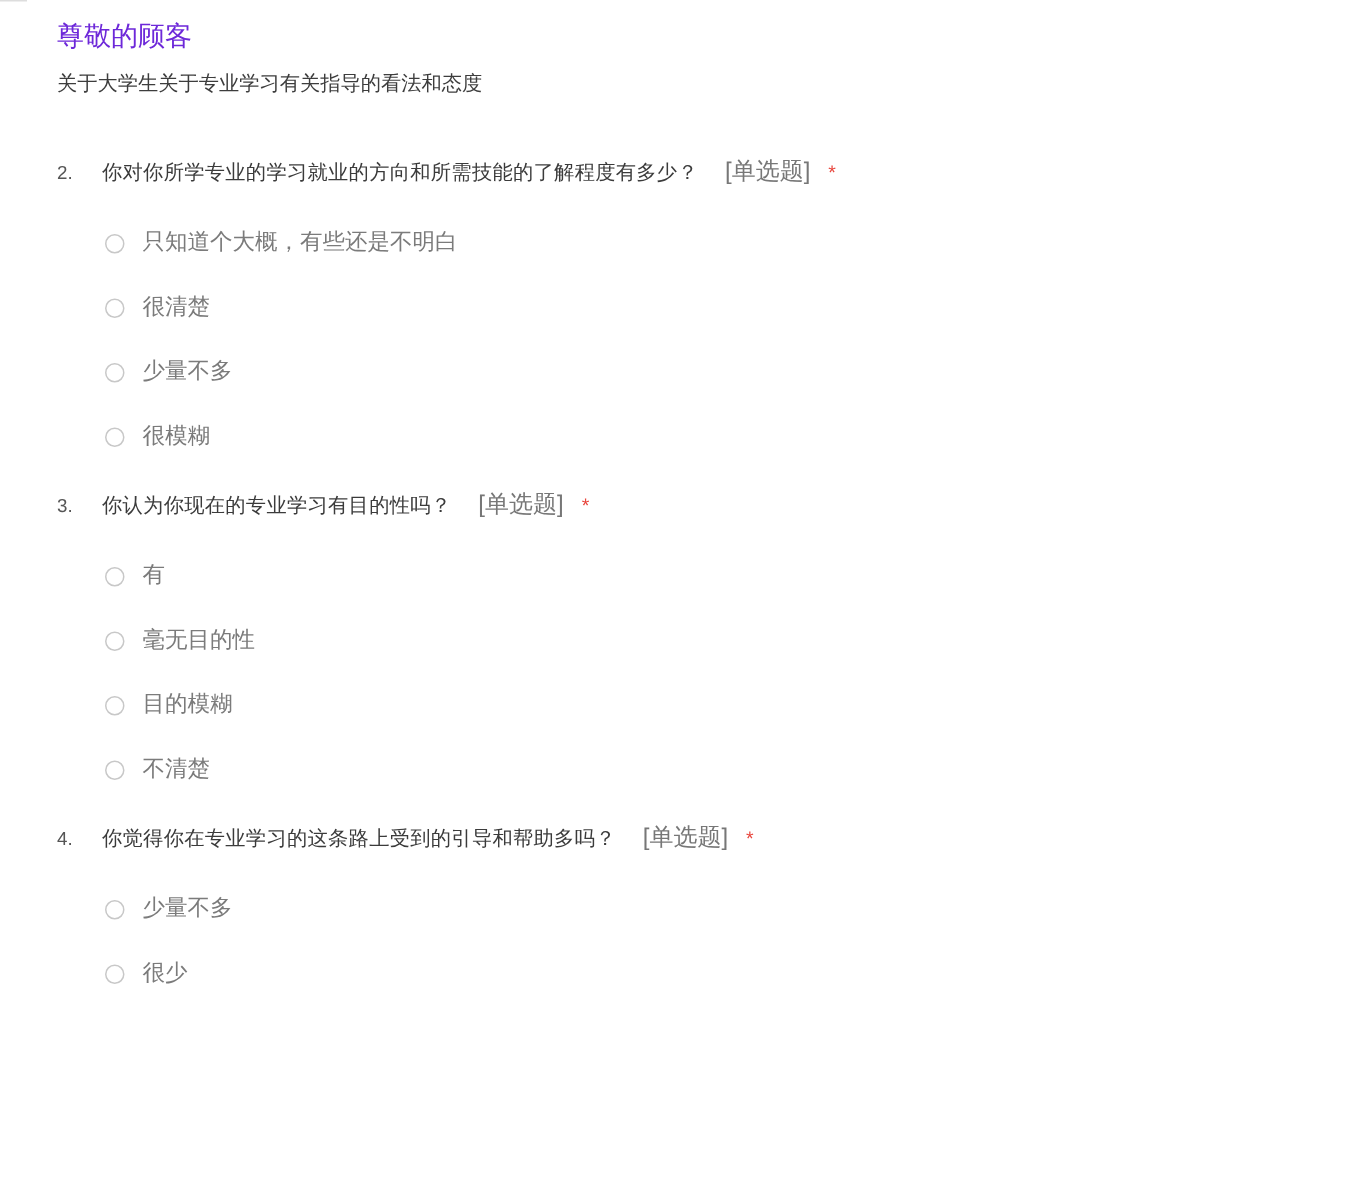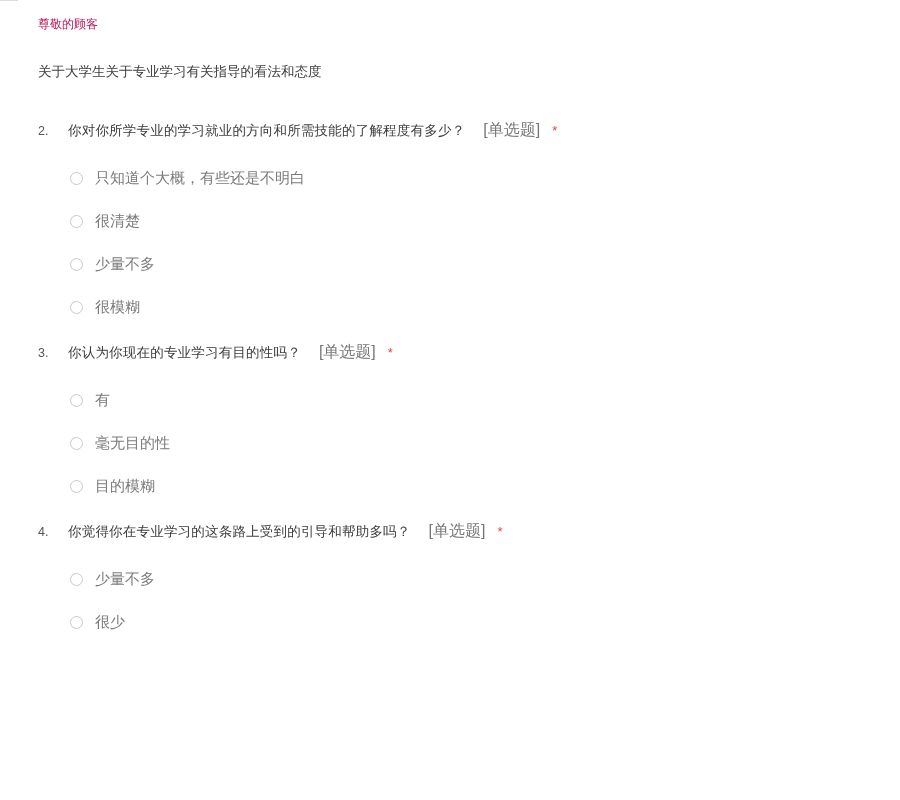--- a/index.html
+++ b/index.html
@@ -29,30 +29,30 @@
     left: 0;
     top: 0;
     width: 18px;
     height: 1px;
     background: #dddddd;
   }
   .header {
     padding: 14px 0 0 38px;
   }
   .greeting {
-    font-size: 12px;
-    color: #be185d;
+    font-size: 18px;
+    color: #6d28d9;
     line-height: 20px;
     margin: 0 7px 0 0;
   }
   .subtitle {
     font-size: 13.5px;
     color: #3d3d3d;
     line-height: 20px;
-    margin: 28px 0 0 0;
+    margin: 12px 0 0 0;
   }
   .questions {
     margin-top: 38px;
   }
   .question {
     position: relative;
     padding-left: 38px;
   }
   .q-head {
     display: flex;
@@ -161,20 +161,24 @@
           <span class="opt-label">有</span>
         </div>
         <div class="option">
           <span class="radio"></span>
           <span class="opt-label">毫无目的性</span>
         </div>
         <div class="option">
           <span class="radio"></span>
           <span class="opt-label">目的模糊</span>
         </div>
+        <div class="option">
+          <span class="radio"></span>
+          <span class="opt-label">不清楚</span>
+        </div>
       </div>
     </div>
 
     <div class="question q4">
       <div class="q-head">
         <span class="q-num">4.</span>
         <span class="q-title">你觉得你在专业学习的这条路上受到的引导和帮助多吗？</span>
         <span class="q-type">[单选题]</span>
         <span class="q-required">*</span>
       </div>

